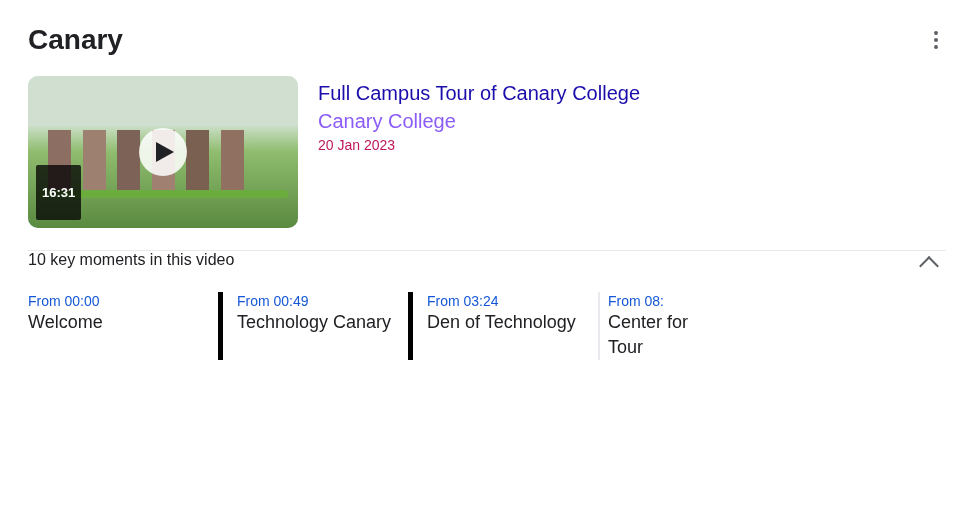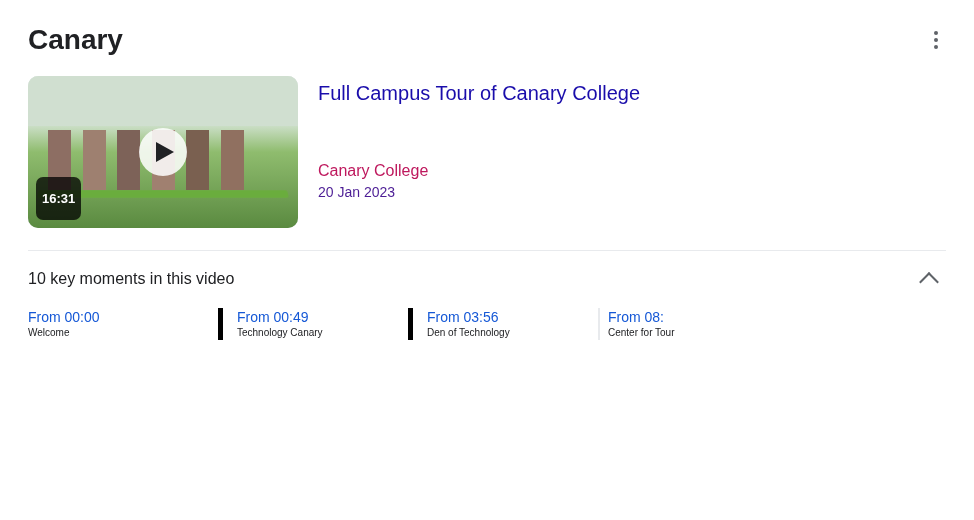--- a/index.html
+++ b/index.html
@@ -122,56 +122,54 @@
       margin-left: 3px;
     }
     .duration-badge {
       position: absolute;
       bottom: 8px;
       left: 8px;
       background: rgba(0,0,0,0.75);
       color: #fff;
       font-size: 13px;
       font-weight: 600;
-      padding: 14px 6px;
-      border-radius: 7px;
+      padding: 20px 6px;
+      border-radius: 2px;
     }
     .video-info {
       display: flex;
       flex-direction: column;
       justify-content: flex-start;
       padding-top: 4px;
     }
     .video-title {
       font-size: 20px;
       color: #1a0dab;
       text-decoration: none;
       font-weight: 400;
-      margin-bottom: 16px;
+      margin-bottom: 4px;
       cursor: pointer;
       line-height: 1.3;
     }
     .video-channel {
-      font-size: 16px;
-      color: #be185d;
+      font-size: 20px;
+      color: #8b5cf6;
       margin-bottom: 4px;
-      margin-top: 40px;
     }
     .video-date {
       font-size: 14px;
-      color: #4c1d95;
+      color: #be185d;
     }
 
     
     .key-moments-header {
       display: flex;
-      align-items: center;
+      align-items: flex-start;
       justify-content: space-between;
       border-top: 1px solid #e8eaed;
-      padding-top: 16px;
       margin-bottom: 18px;
     }
     .key-moments-label {
       font-size: 16px;
       color: #202124;
     }
     .chevron-up-btn {
       background: none;
       border: none;
       cursor: pointer;
@@ -212,21 +210,21 @@
       padding-left: 0;
     }
     .moment-timestamp {
       font-size: 14px;
       color: #1558d6;
       font-weight: 500;
       cursor: pointer;
       text-decoration: none;
     }
     .moment-name {
-      font-size: 10px;
+      font-size: 18px;
       color: #202124;
       line-height: 1.4;
     }
 
     
     .moment-item-partial {
       flex: 0 0 120px;
       padding-left: 8px;
       border-left: 2px solid #e8eaed;
       overflow: hidden;
@@ -280,21 +278,21 @@
       <a class="moment-timestamp" href="#">From 00:00</a>
       <div class="moment-name">Welcome</div>
     </div>
 
     <div class="moment-item">
       <a class="moment-timestamp" href="#">From 00:49</a>
       <div class="moment-name">Technology Canary</div>
     </div>
 
     <div class="moment-item">
-      <a class="moment-timestamp" href="#">From 03:56</a>
+      <a class="moment-timestamp" href="#">From 03:24</a>
       <div class="moment-name">Den of Technology</div>
     </div>
 
 
     <div class="moment-item-partial">
       <a class="moment-timestamp" href="#">From 08:</a>
       <div class="moment-name">Center for Tour</div>
     </div>
   </div>
 </div>

